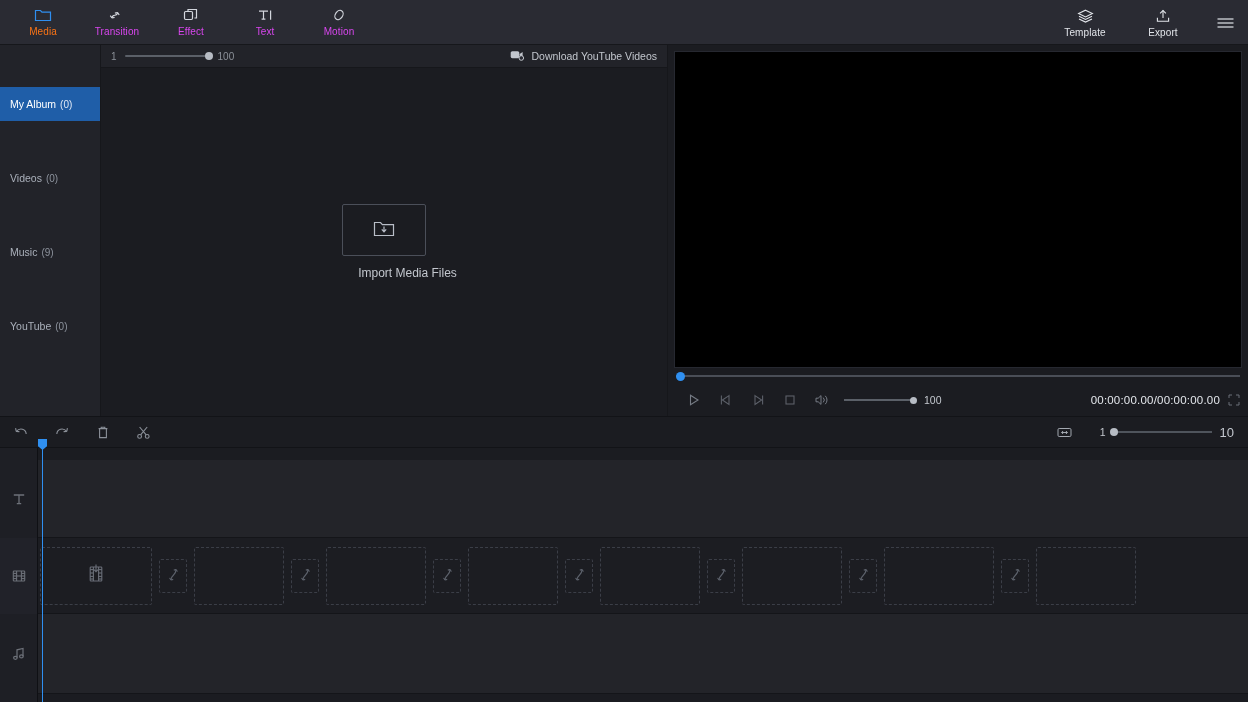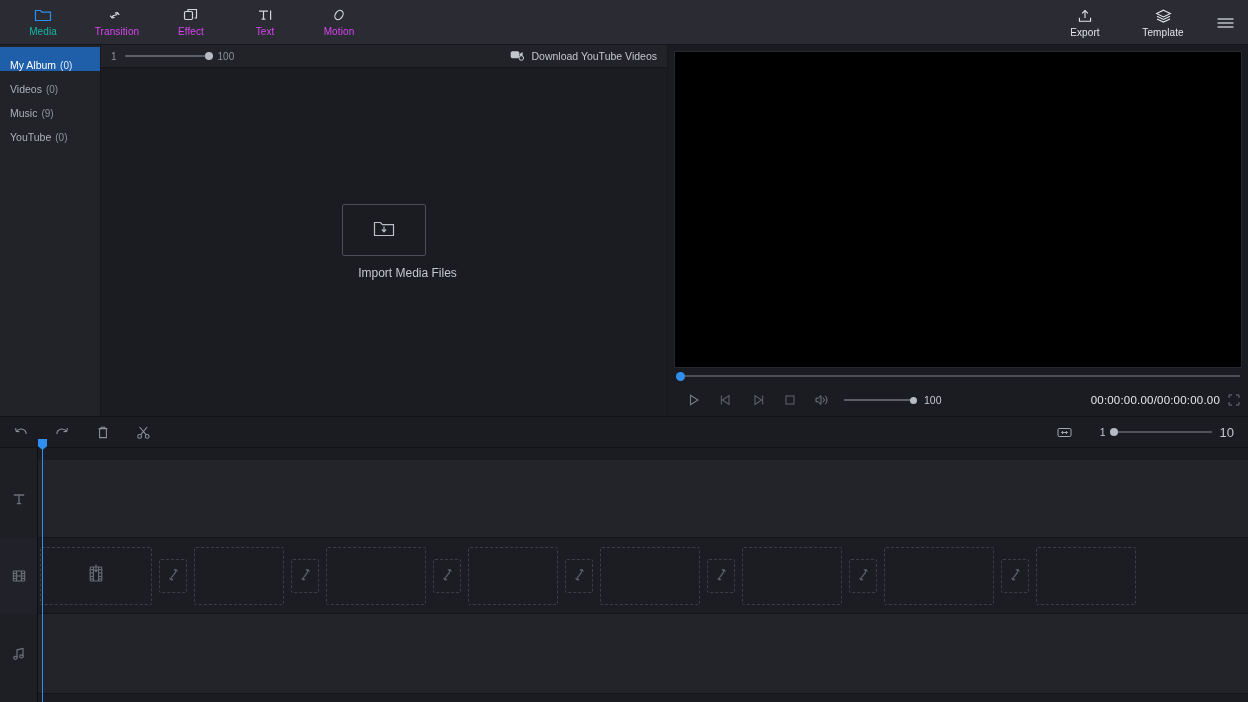--- a/index.html
+++ b/index.html
@@ -41,40 +41,40 @@
     height: 45px; flex: 0 0 45px; background: #2a2b33;
     display: flex; align-items: center; position: relative;
     border-bottom: 1px solid #16171b;
   }
   .tool-tabs { display: flex; margin-left: 6px; }
   .tool-tab {
     width: 74px; height: 45px; display: flex; flex-direction: column;
     align-items: center; justify-content: center; gap: 3px;
     color: #d946ef; position: relative;
   }
-  .tool-tab.active { color: #14b8a6; }
+  .tool-tab.active { color: #f97316; }
   .tool-tab .tl { font-size: 10px; letter-spacing: .1px; }
   .tool-tab svg { display: block; }
   .tool-right { position: absolute; right: 0; top: 0; height: 45px; display: flex; align-items: center; }
   .tool-right .tool-tab { width: 78px; color: #e2e5ea; }
   .hamburger {
     width: 46px; height: 45px; display: flex; align-items: center; justify-content: center;
   }
 
   
   .body-row { display: flex; flex: 0 0 371px; height: 371px; }
 
   
   .sidebar {
     width: 101px; flex: 0 0 101px; background: #222329;
     border-right: 1px solid #16171b; padding-top: 2px;
   }
   .side-item {
-    height: 24px; display: flex; align-items: flex-end; padding-left: 10px;
-    font-size: 10.5px; color: #aab0ba;
+    height: 34px; display: flex; align-items: center; padding-left: 10px;
+    font-size: 10.5px; color: #aab0ba; margin-top: 40px;
   }
   .side-item .cnt { color: #8d939d; margin-left: 4px; font-size: 10px; }
   .side-item.active { background: #1f5ea8; color: #fff; }
   .side-item.active .cnt { color: #dfe8f5; }
 
   
   .media-panel {
     flex: 1 1 auto; background: #1b1c21; display: flex; flex-direction: column;
     border-right: 1px solid #16171b; min-width: 0;
   }
@@ -227,37 +227,37 @@
             <ellipse cx="9" cy="8" rx="3.6" ry="5" transform="rotate(35 9 8)"></ellipse>
           </svg>
         </span>
         <span class="tl">Motion</span>
       </div>
     </div>
 
     <div class="tool-right">
       <div class="tool-tab">
         <span>
+          <svg width="19" height="16" viewBox="0 0 19 16" fill="none" stroke="#e2e5ea" stroke-width="1.1">
+            <path d="M9.5 2.2 L16.4 5.6 L9.5 9 L2.6 5.6 Z"></path>
+            <path d="M3 8.2 L9.5 11.4 L16 8.2"></path>
+            <path d="M3 10.9 L9.5 14.1 L16 10.9"></path>
+          </svg>
+        </span>
+        <span class="tl">Template</span>
+      </div>
+      <div class="tool-tab">
+        <span>
           <svg width="18" height="16" viewBox="0 0 18 16" fill="none" stroke="#e2e5ea" stroke-width="1.1">
             <path d="M9 2.6 V10"></path>
             <path d="M6.1 5.4 L9 2.5 L11.9 5.4"></path>
             <path d="M3.4 9.8 V13.2 H14.6 V9.8"></path>
           </svg>
         </span>
         <span class="tl">Export</span>
-      </div>
-      <div class="tool-tab">
-        <span>
-          <svg width="19" height="16" viewBox="0 0 19 16" fill="none" stroke="#e2e5ea" stroke-width="1.1">
-            <path d="M9.5 2.2 L16.4 5.6 L9.5 9 L2.6 5.6 Z"></path>
-            <path d="M3 8.2 L9.5 11.4 L16 8.2"></path>
-            <path d="M3 10.9 L9.5 14.1 L16 10.9"></path>
-          </svg>
-        </span>
-        <span class="tl">Template</span>
       </div>
       <div class="hamburger">
         <svg width="19" height="14" viewBox="0 0 19 14" stroke="#e2e5ea" stroke-width="1.2">
           <line x1="1.5" y1="3" x2="17.5" y2="3"></line>
           <line x1="1.5" y1="7" x2="17.5" y2="7"></line>
           <line x1="1.5" y1="11" x2="17.5" y2="11"></line>
         </svg>
       </div>
     </div>
   </div>

